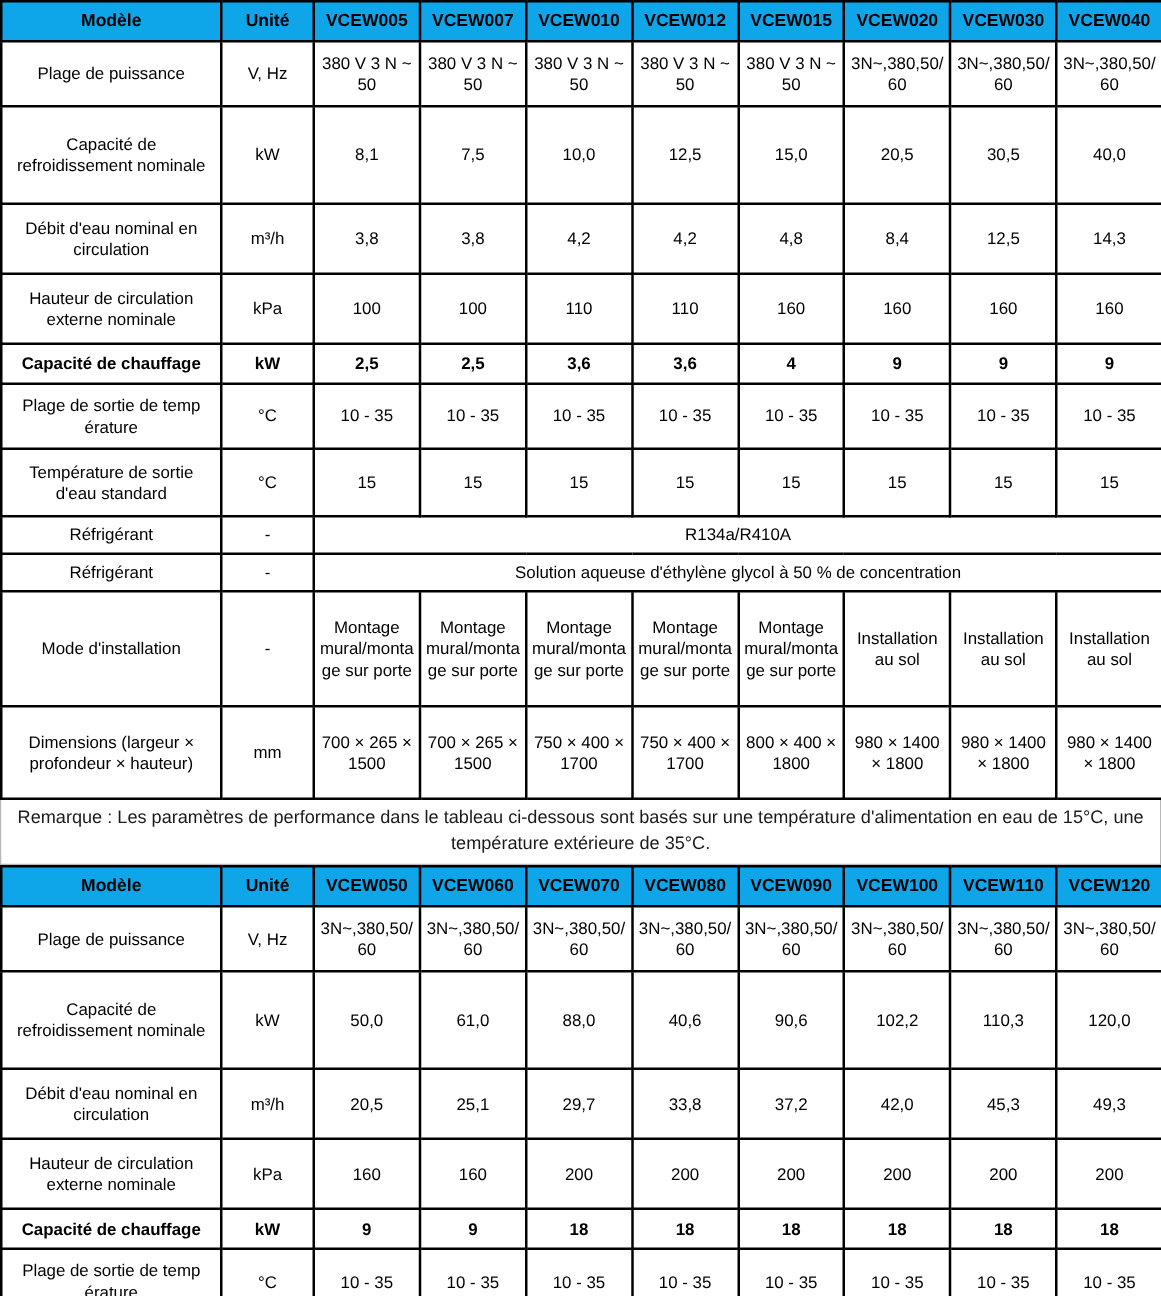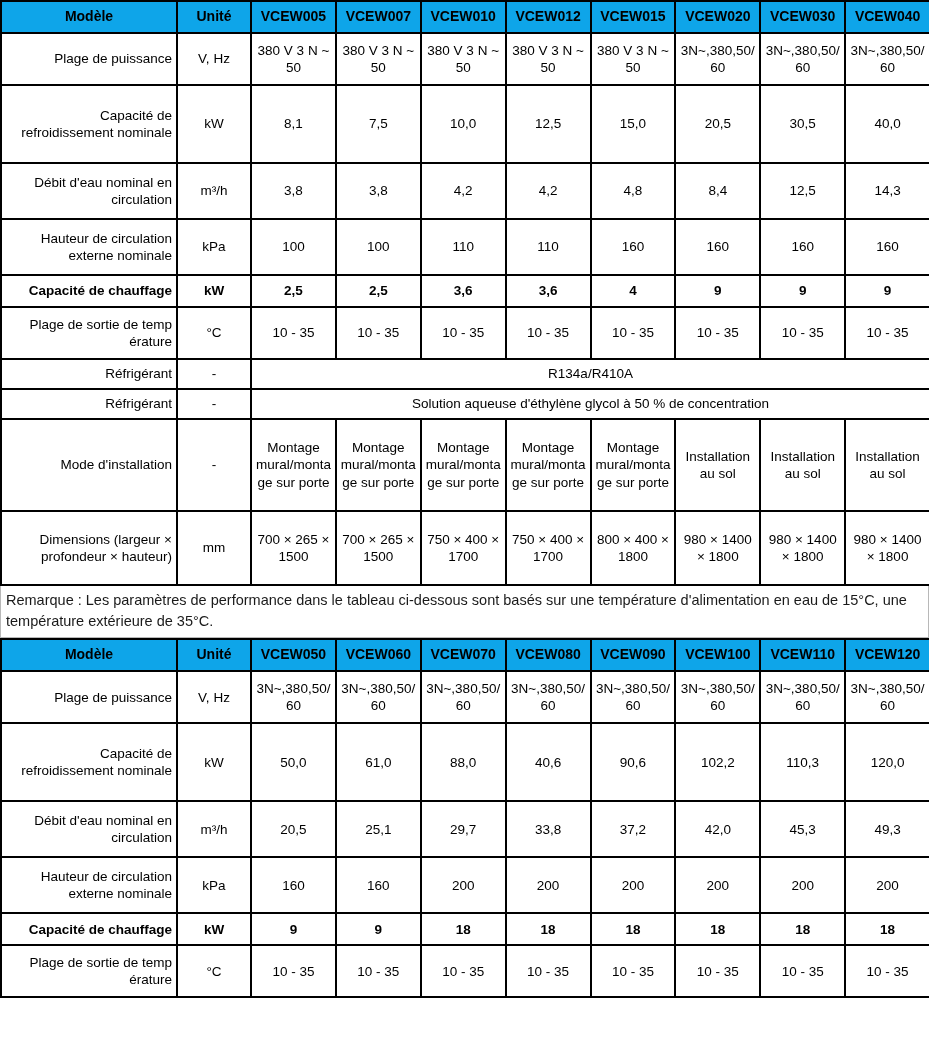--- a/index.html
+++ b/index.html
@@ -42,21 +42,20 @@
     color: #000000;
     font-weight: bold;
     font-size: 14px;
     padding: 4px 2px;
     height: 22px;
   }
 
   td.rowlabel {
     padding-left: 4px;
     padding-right: 4px;
-    text-align: right;
   }
 
   tr.r-power td        { height: 44px; }
   tr.r-cooling td      { height: 70px; }
   tr.r-flow td         { height: 48px; }
   tr.r-head td         { height: 48px; }
   tr.r-heating td      { height: 24px; font-weight: bold; }
   tr.r-outrange td     { height: 44px; }
   tr.r-outtemp td      { height: 46px; }
   tr.r-refrigerant td  { height: 22px; }
@@ -68,21 +67,21 @@
     width: 929px;
     border-collapse: collapse;
     table-layout: fixed;
   }
   .note-cell {
     border: 1px solid #b8b8b8;
     border-top: none;
     font-size: 14.5px;
     line-height: 1.42;
     color: #1a1a1a;
-    text-align: left;
+    text-align: center;
     padding: 4px 5px 6px 5px;
     vertical-align: top;
   }
 </style>
 </head>
 <body>
 
 <table class="spec-table">
   <colgroup>
     <col class="col-model">
@@ -176,20 +175,32 @@
       <td>°C</td>
       <td>10 - 35</td>
       <td>10 - 35</td>
       <td>10 - 35</td>
       <td>10 - 35</td>
       <td>10 - 35</td>
       <td>10 - 35</td>
       <td>10 - 35</td>
       <td>10 - 35</td>
     </tr>
+    <tr class="r-outtemp">
+      <td class="rowlabel">Température de sortie d'eau standard</td>
+      <td>°C</td>
+      <td>15</td>
+      <td>15</td>
+      <td>15</td>
+      <td>15</td>
+      <td>15</td>
+      <td>15</td>
+      <td>15</td>
+      <td>15</td>
+    </tr>
     <tr class="r-refrigerant">
       <td class="rowlabel">Réfrigérant</td>
       <td>-</td>
       <td colspan="8">R134a/R410A</td>
     </tr>
     <tr class="r-glycol">
       <td class="rowlabel">Réfrigérant</td>
       <td>-</td>
       <td colspan="8">Solution aqueuse d'éthylène glycol à 50 % de concentration</td>
     </tr>

